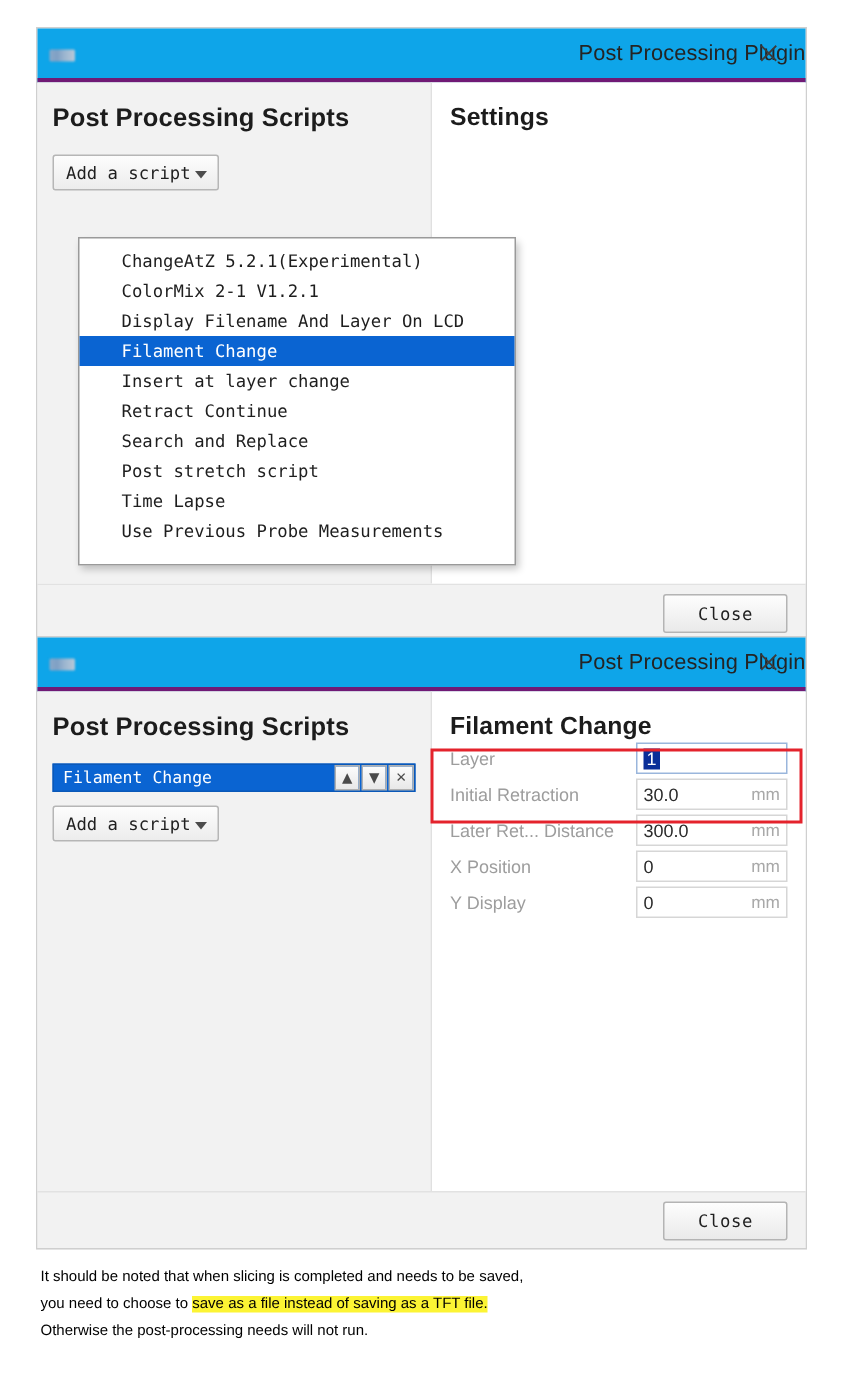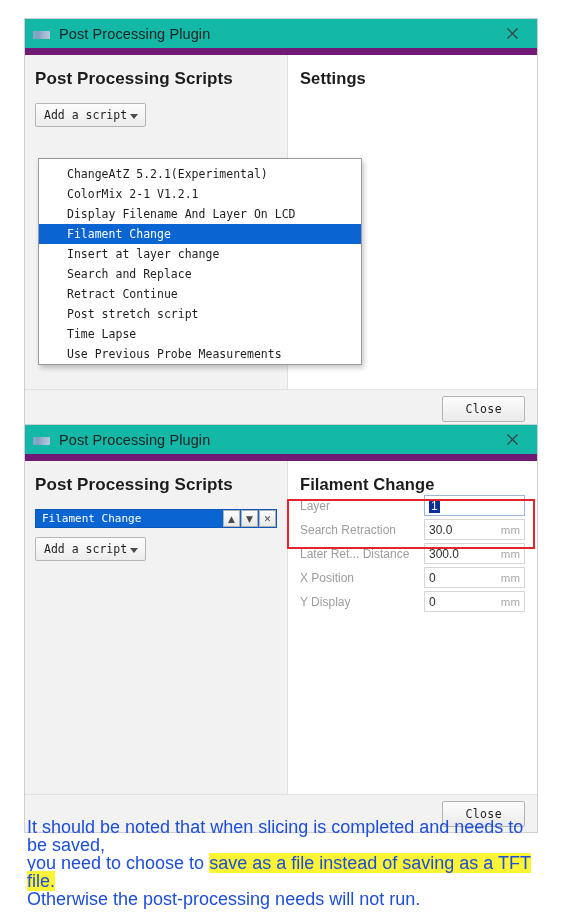--- a/index.html
+++ b/index.html
@@ -22,26 +22,27 @@
   
   .dialog {
     position: absolute;
     background: #f2f2f2;
     border: 1px solid #cfcfcf;
     box-sizing: border-box;
   }
   .dialog-titlebar {
     position: relative;
     height: 36px;
-    background: #14b8a6;
-    border-bottom: 7px solid #701a75;
+    background: #0ea5e9;
+    border-bottom: 3px solid #701a75;
     display: flex;
     align-items: center;
     padding-left: 8px;
     box-sizing: border-box;
+    justify-content: space-between;
   }
   .app-icon {
     width: 17px;
     height: 8px;
     margin-right: 9px;
     margin-top: 2px;
     background: linear-gradient(90deg,#8aa8c9 0%, #7fa0c4 30%, #9db6d0 60%, #b9c8d8 100%);
     filter: blur(0.6px);
     border-radius: 1px;
     flex: 0 0 auto;
@@ -107,27 +108,27 @@
     width: 0; height: 0;
     border-left: 4px solid transparent;
     border-right: 4px solid transparent;
     border-top: 5px solid #4c4c4c;
     margin-top: 3px;
   }
 
   
   .dropdown {
     position: absolute;
-    left: 13px;
+    left: 27px;
     top: 103px;
-    width: 324px;
+    width: 292px;
     background: #ffffff;
     border: 1px solid #9a9a9a;
     box-shadow: 2px 3px 5px rgba(0,0,0,0.22);
-    padding: 5px 0 0 0;
+    padding: 5px 0 12px 0;
     box-sizing: border-box;
     z-index: 20;
   }
   .dd-item {
     font-family: "DejaVu Sans Mono", monospace;
     font-size: 11.5px;
     color: #1e1e1e;
     padding: 3px 8px 3px 28px;
     line-height: 14px;
     white-space: nowrap;
@@ -269,25 +270,25 @@
     border: 2px solid #e4232c;
     box-sizing: border-box;
     pointer-events: none;
     z-index: 9;
   }
 
   
   .caption {
     position: absolute;
     left: 27px;
-    top: 818px;
+    top: 843px;
     width: 510px;
-    font-size: 18px;
+    font-size: 10px;
     line-height: 18px;
-    color: #1d4ed8;
+    color: #000000;
   }
   .hl-yellow {
     background: #fcf434;
   }
 </style>
 </head>
 <body>
 
 <div class="page">
 
@@ -317,22 +318,22 @@
       <div class="right-pane">
         <div class="settings-heading">Settings</div>
       </div>
 
       <div class="dropdown" id="dropdown-list">
           <div class="dd-item">ChangeAtZ 5.2.1(Experimental)</div>
           <div class="dd-item">ColorMix 2-1 V1.2.1</div>
           <div class="dd-item">Display Filename And Layer On LCD</div>
           <div class="dd-item selected">Filament Change</div>
           <div class="dd-item">Insert at layer change</div>
+          <div class="dd-item">Retract Continue</div>
           <div class="dd-item">Search and Replace</div>
-          <div class="dd-item">Retract Continue</div>
           <div class="dd-item">Post stretch script</div>
           <div class="dd-item">Time Lapse</div>
           <div class="dd-item">Use Previous Probe Measurements</div>
         </div>
     </div>
 
     <div class="dialog-footer">
       <button class="close-btn">Close</button>
     </div>
   </div>
@@ -371,21 +372,21 @@
       <div class="right-pane">
         <div class="settings-title2">Filament Change</div>
         <div id="settings-fields">
             <div class="field-row">
               <div class="field-label">Layer</div>
               <div class="field-input focused">
                 <span class="field-value selected-text">1</span>
               </div>
             </div>
             <div class="field-row">
-              <div class="field-label">Search Retraction</div>
+              <div class="field-label">Initial Retraction</div>
               <div class="field-input">
                 <span class="field-value">30.0</span>
                 <span class="field-unit">mm</span>
               </div>
             </div>
             <div class="field-row">
               <div class="field-label">Later Ret... Distance</div>
               <div class="field-input">
                 <span class="field-value">300.0</span>
                 <span class="field-unit">mm</span>

